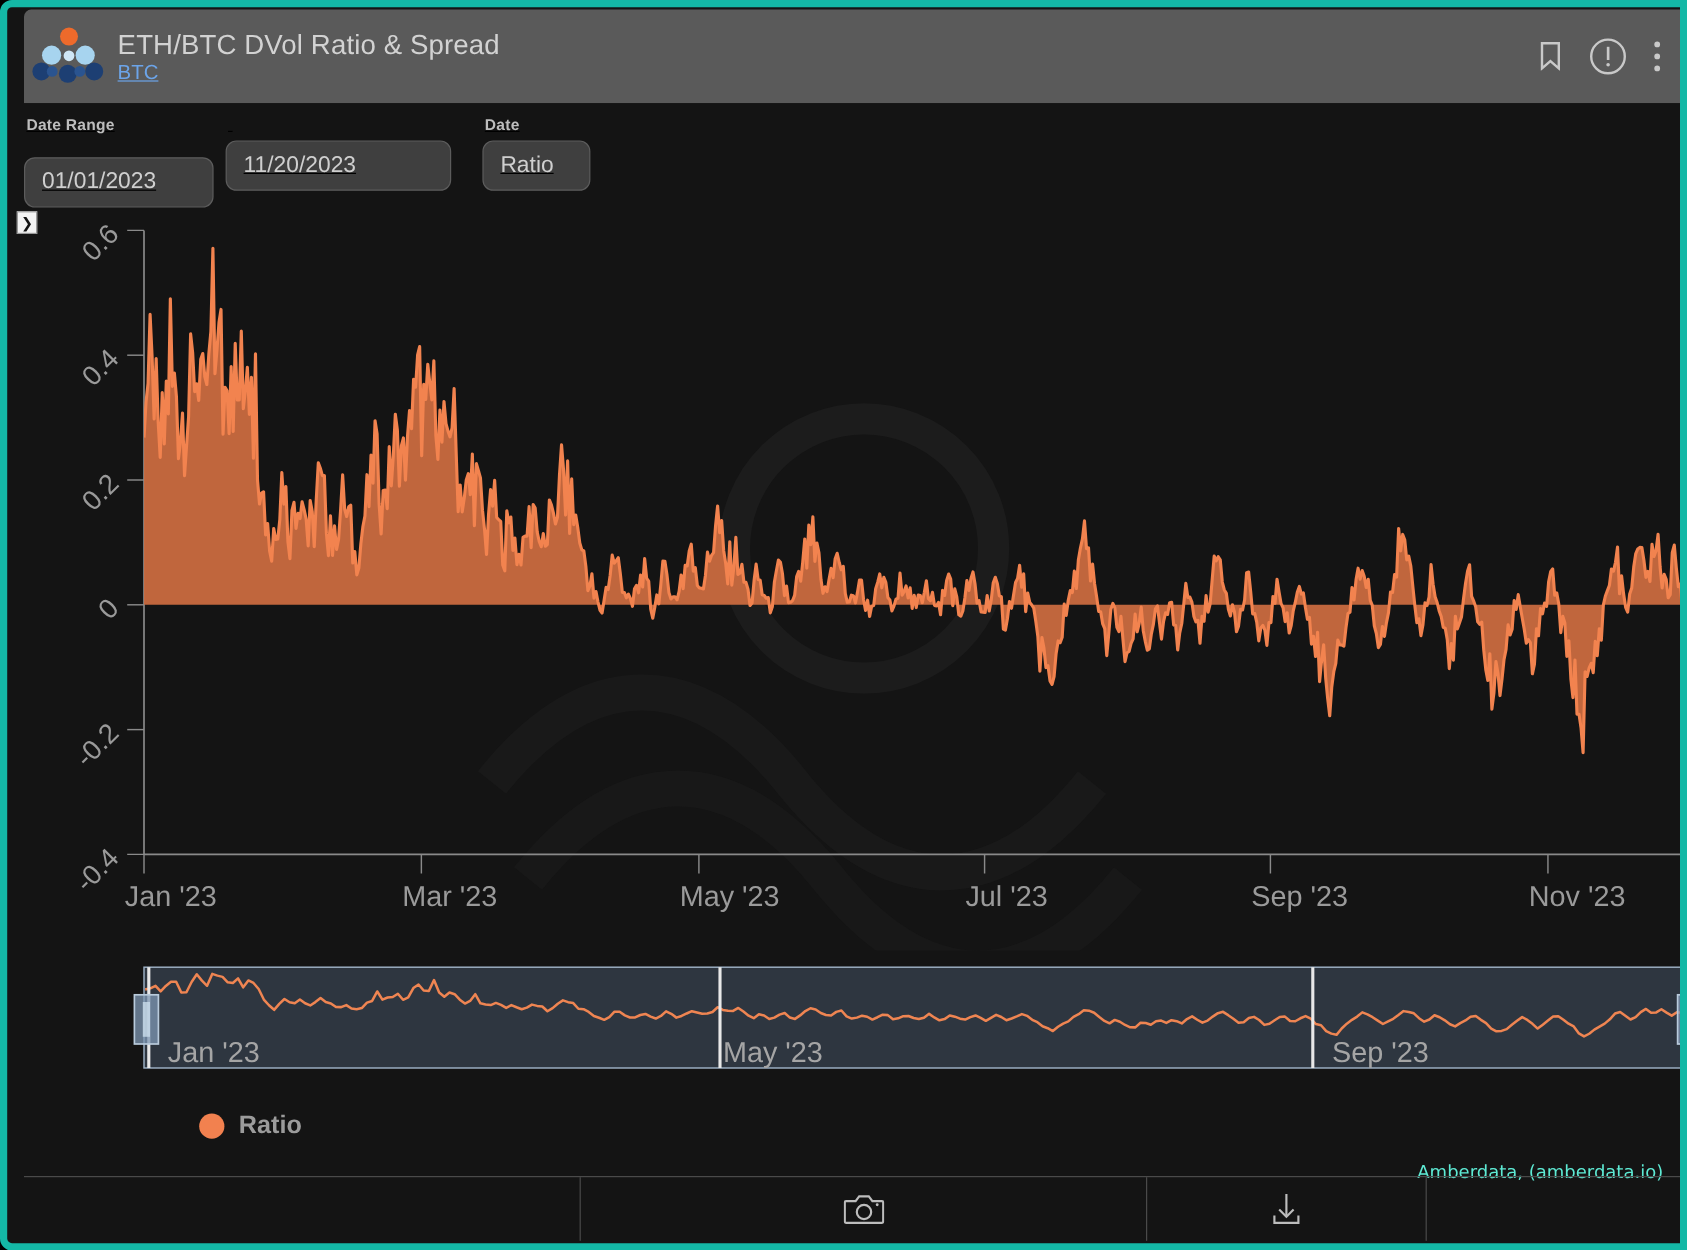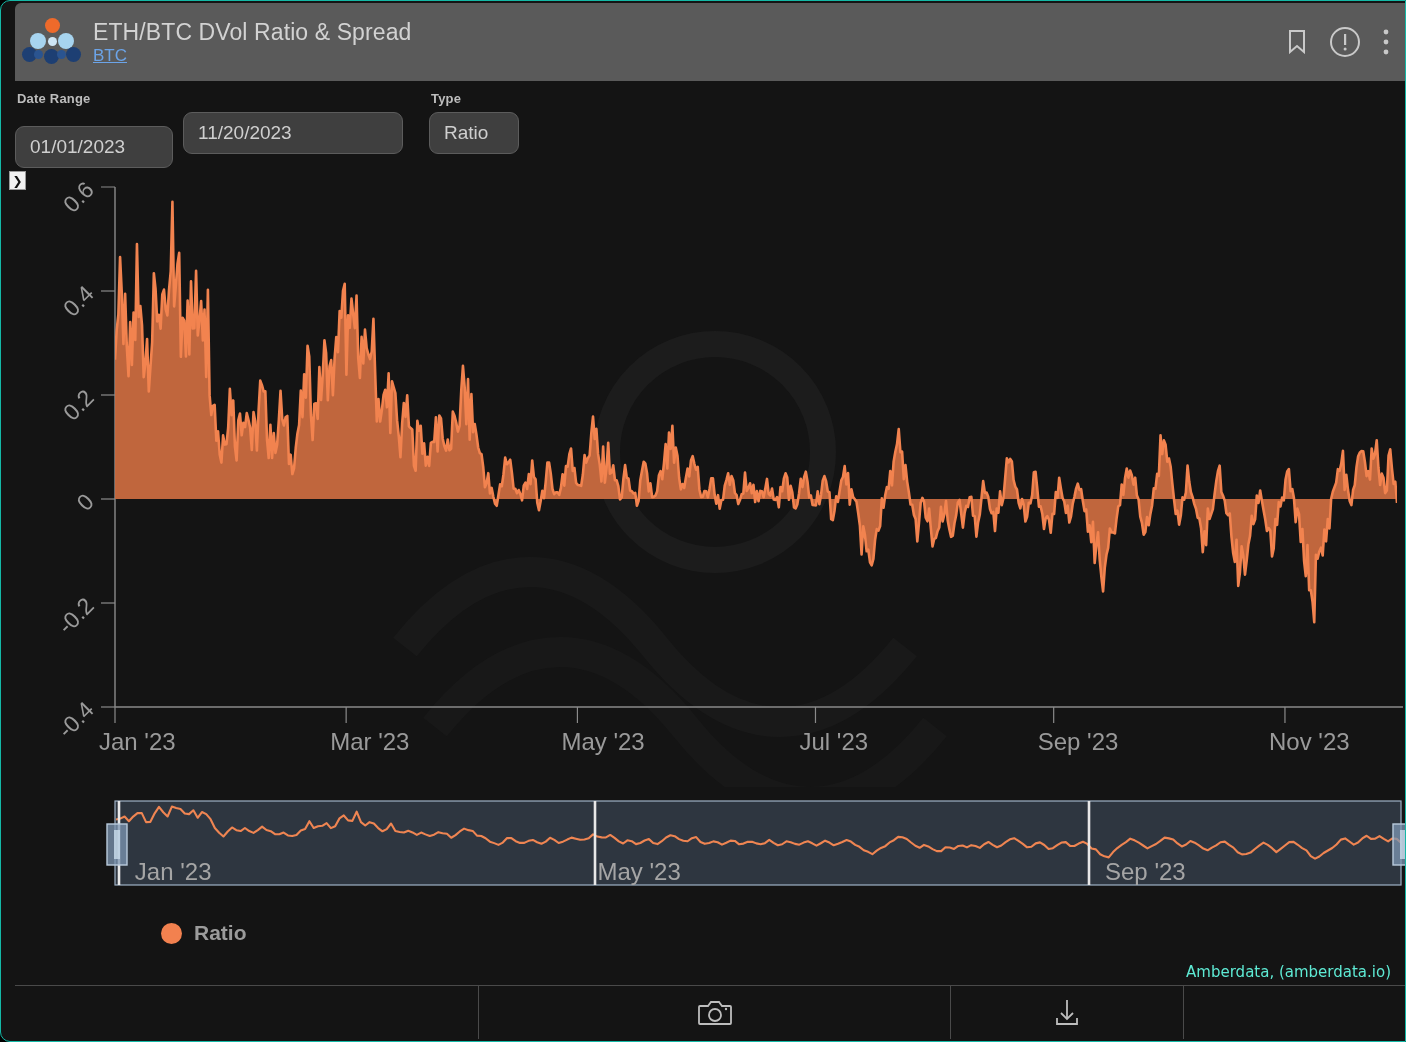--- a/index.html
+++ b/index.html
@@ -6,21 +6,21 @@
   html, body {
     width: 1406px; height: 1042px;
     background: #000000;
     font-family: "Liberation Sans", sans-serif;
     overflow: hidden;
   }
   #app {
     position: relative;
     width: 1406px; height: 1042px;
     background: #141414;
-    border: 1px solid #14b8a6;
+    border: 6px solid #14b8a6;
     border-radius: 10px 0 0 10px;
     overflow: hidden;
   }
 
   
   #header {
     position: absolute; left: 14px; top: 2px; right: 0; height: 78px;
     background: #5a5a5a;
     border-radius: 6px 0 0 0;
     display: flex; align-items: center;
@@ -34,34 +34,34 @@
   #subtitle {
     font-size: 17px; color: #6ca4e8; line-height: 20px; margin-top: 1px; text-decoration: underline;
   }
   #header-actions { display: flex; align-items: center; gap: 22px; margin-right: 16px; }
   .hicon { color: #c9c9c9; display: flex; align-items: center; justify-content: center; cursor: pointer; }
 
   
   #controls {
     position: absolute; left: 14px; top: 80px; right: 0; height: 86px;
     background: #141414;
-    display: flex; align-items: flex-start; padding-top: 10px;
+    display: flex; align-items: flex-start; padding-top: 10px; text-decoration: underline;
   }
   .field-group { margin-right: 10px; }
   .field-label {
     font-size: 13px; font-weight: bold; color: #bdbdbd;
     margin-bottom: 6px; padding-left: 2px; letter-spacing: .2px;
   }
   .field-box {
     height: 42px; background: #3f3f3f; border: 1px solid #5c5c5c;
     border-radius: 9px; display: flex; align-items: center;
     padding: 0 14px; color: #cfcfcf; font-size: 19px; cursor: pointer;
   }
   #date-from .field-box { width: 158px; margin-top: 20px; }
-  #date-to   .field-box { width: 220px; text-align: center; }
+  #date-to   .field-box { width: 188px; text-align: center; }
   #type-field { margin-left: 16px; }
   #type-field .field-box { width: 90px; }
 
   
   #expand-btn {
     position: absolute; left: 8px; top: 170px; width: 17px; height: 19px;
     background: #f2f2f2; border: 1px solid #9a9a9a;
     display: flex; align-items: center; justify-content: center;
     font-size: 12px; color: #111; cursor: pointer; z-index: 9;
   }
@@ -150,21 +150,21 @@
   <div id="controls">
     <div class="field-group" id="date-from">
       <div class="field-label">Date Range</div>
       <div class="field-box" title="MM/DD/YYYY">01/01/2023</div>
     </div>
     <div class="field-group" id="date-to">
       <div class="field-label">&nbsp;</div>
       <div class="field-box" title="MM/DD/YYYY">11/20/2023</div>
     </div>
     <div class="field-group" id="type-field">
-      <div class="field-label">Type</div>
+      <div class="field-label">Date</div>
       <div class="field-box">Ratio</div>
     </div>
   </div>
 
   <div id="expand-btn">❯</div>
 
   <div id="chart-area">
     <svg id="chart-svg" width="1392" height="620" viewBox="0 0 1392 620">
       <defs>
         <clipPath id="plotclip">

